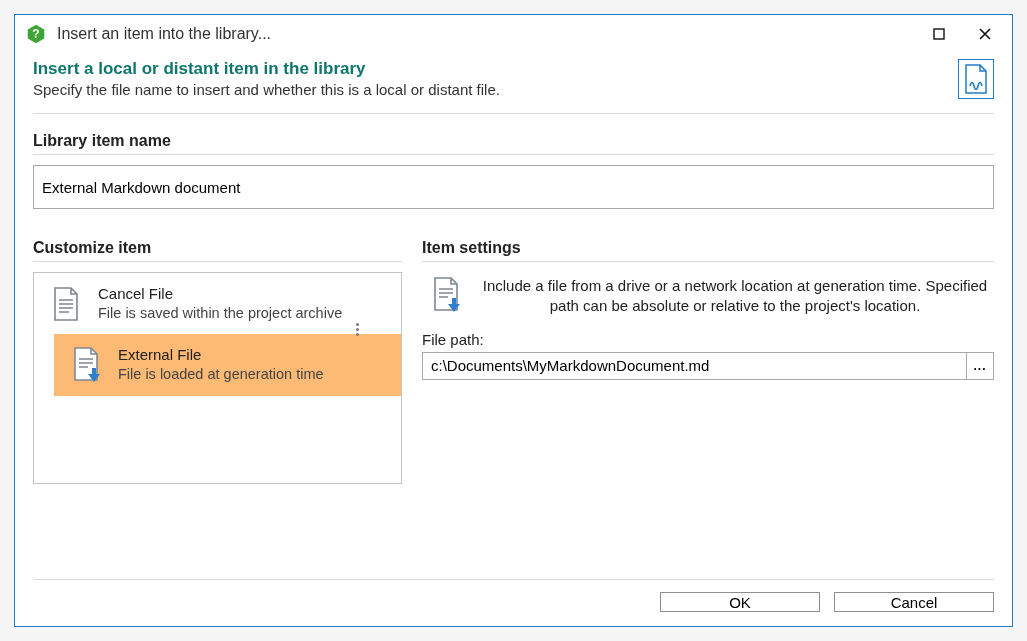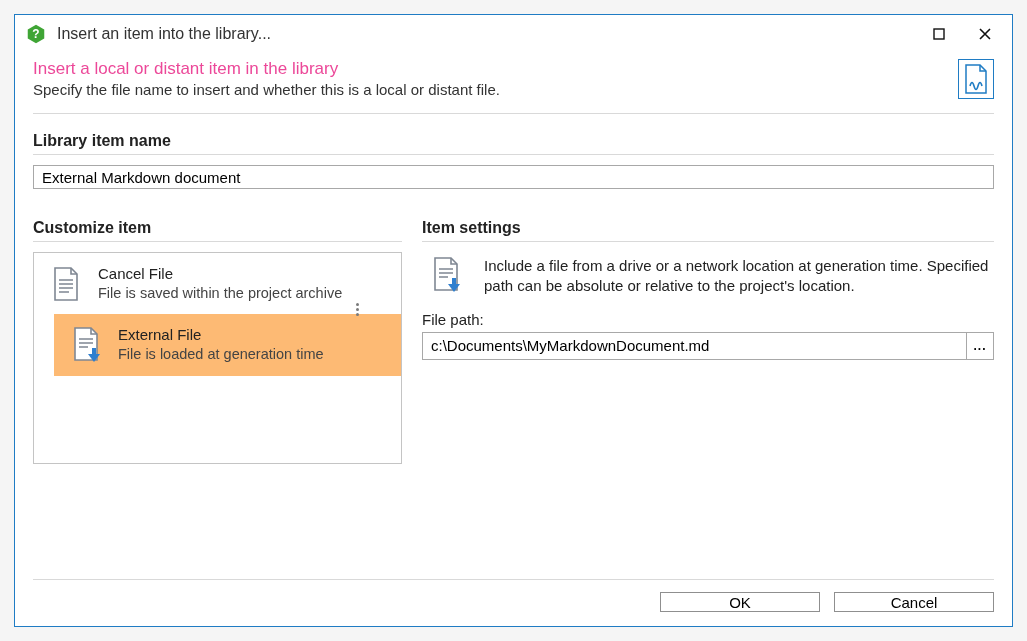--- a/index.html
+++ b/index.html
@@ -8,46 +8,46 @@
   .window { position:absolute; left:14px; top:14px; width:999px; height:613px; background:#fff; border:1px solid #1f7cc4; display:flex; flex-direction:column; }
   .titlebar { height:38px; display:flex; align-items:center; padding:0 4px 0 10px; color:#333; }
   .titlebar .app-icon { width:22px; height:22px; margin-right:10px; }
   .titlebar .title   { flex:1; font-size:16px; }
   .titlebar .winbtn  { width:46px; height:30px; display:flex; align-items:center; justify-content:center; color:#111; cursor:pointer; }
   svg { display:block; }
 
   .content { flex:1; padding:0 18px 14px 18px; display:flex; flex-direction:column; overflow:hidden; }
   .header-block { display:flex; align-items:flex-start; padding:6px 0 14px 0; }
   .header-text { flex:1; }
-  .header-text h1 { margin:0 0 2px 0; font-size:17px; font-weight:normal; color:#ec4899; }
+  .header-text h1 { margin:0 0 2px 0; font-size:17px; font-weight:bold; color:#0f766e; }
   .header-text p { margin:0; font-size:15px; color:#333; }
   .header-icon { padding:4px; border:1px solid #1f7cc4; color:#1f7cc4; }
   hr.sep { border:none; border-top:1px solid #d9d9d9; margin:0 0 18px 0; }
 
   .section-label { font-weight:bold; font-size:16px; margin:0 0 4px 0; }
   .section-hr { border:none; border-top:1px solid #d9d9d9; margin:0 0 10px 0; }
 
-  .name-input { width:100%; height:24px; border:1px solid #a8a8a8; padding:0 8px; font-size:15px; outline:none; }
+  .name-input { width:100%; height:44px; border:1px solid #a8a8a8; padding:0 8px; font-size:15px; outline:none; }
 
   .columns { display:flex; gap:20px; margin-top:30px; position:relative; flex:1; }
   .col-left  { width:369px; display:flex; flex-direction:column; }
   .col-right { flex:1; display:flex; flex-direction:column; }
 
   .option-list { border:1px solid #c4c4c4; height:212px; overflow:hidden; }
   .option { display:flex; gap:14px; padding:12px 14px; cursor:pointer; }
   .option .opt-icon { flex:0 0 36px; display:flex; align-items:center; justify-content:center; }
   .option .opt-texts { flex:1; }
   .option .opt-title { font-size:15px; color:#222; margin-bottom:2px; }
   .option .opt-desc  { font-size:14.5px; color:#444; line-height:1.25; }
   .option.selected { background:#fdba74;margin-left:20px; }
 
   .splitter { position:absolute; left:318px; top:82px; width:12px; height:16px; cursor:col-resize; color:#7a7a7a; }
   .splitter .dot { width:3px; height:3px; background:#7a7a7a; border-radius:50%; margin:2px auto; }
 
-  .settings-desc { display:flex; gap:22px; padding:4px 0 10px 8px; }
+  .settings-desc { display:flex; gap:14px; padding:4px 0 10px 8px;text-align:center; }
   .settings-desc .txt { font-size:15px; color:#222; line-height:1.35; }
 
   .field-label { font-size:15px; margin:4px 0 4px 0; }
   .path-row { display:flex; }
   .path-input { flex:1; height:28px; border:1px solid #a8a8a8; border-right:none; padding:0 8px; font-size:15px; outline:none; }
   .path-btn { width:28px; height:28px; border:1px solid #a8a8a8; background:#fff; cursor:pointer; font-weight:bold; letter-spacing:1px; font-size:12px; line-height:1; padding:0; }
 
   .buttons { border-top:1px solid #d9d9d9; padding-top:12px; display:flex; justify-content:flex-end; gap:14px; margin-top:auto; }
   .btn { width:160px; height:20px; background:#fff; border:1px solid #8f8f8f; font-size:15px; cursor:pointer; }
 </style>

